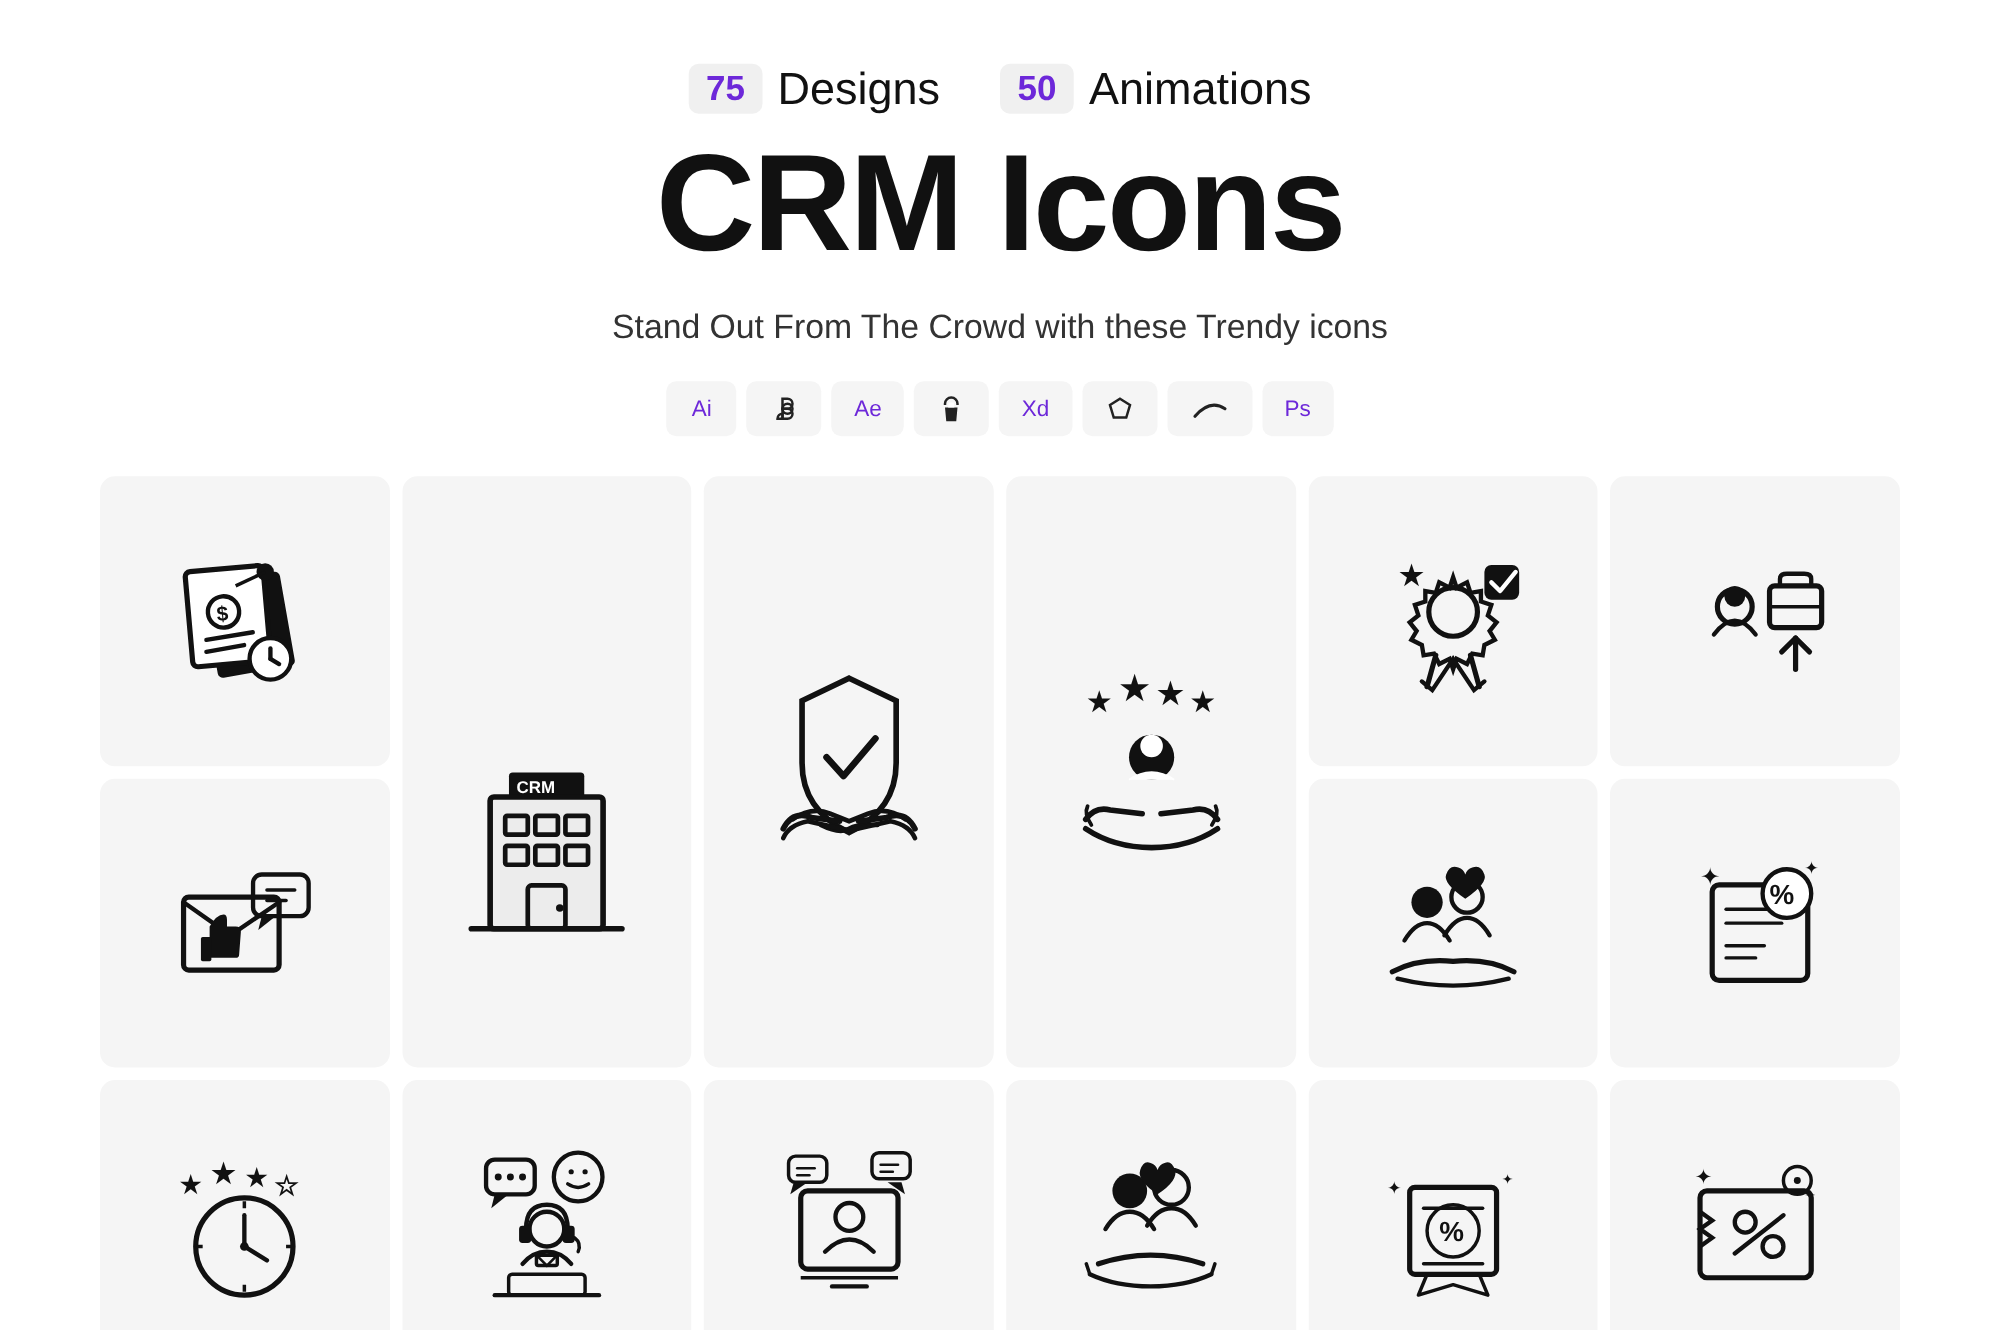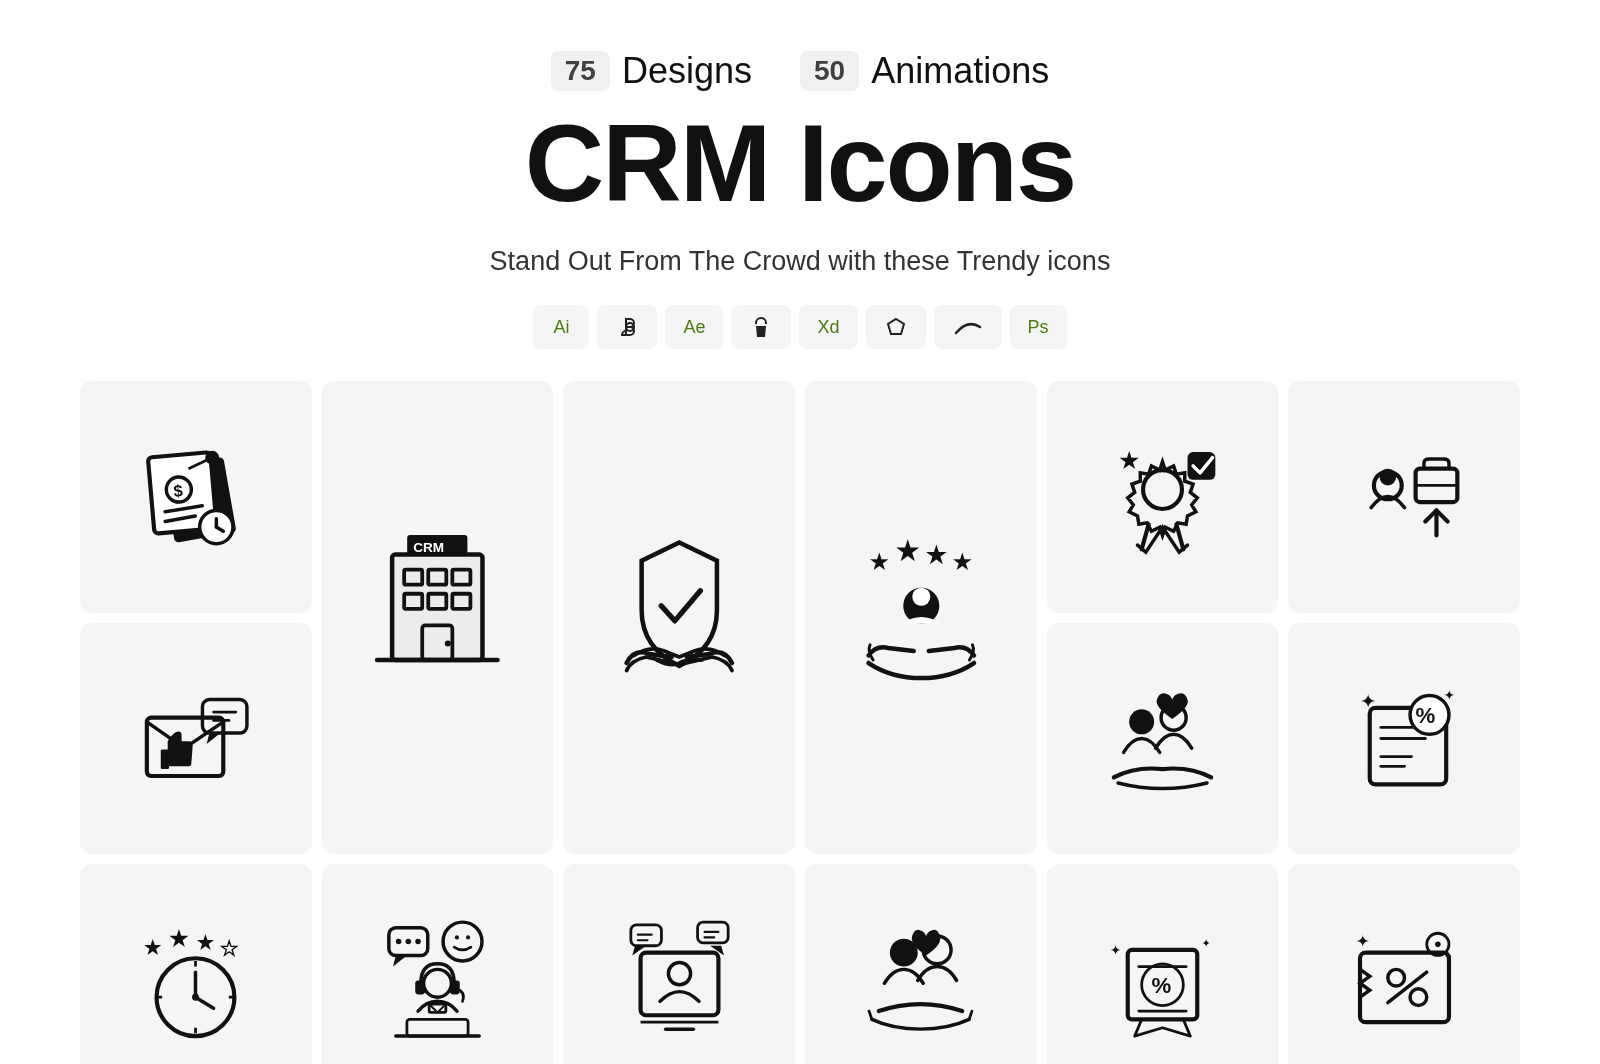--- a/index.html
+++ b/index.html
@@ -27,21 +27,21 @@
       align-items: center;
       gap: 12px;
       margin-bottom: 16px;
     }
     .stat-num {
       background: #f0f0f0;
       border-radius: 8px;
       padding: 4px 14px;
       font-size: 28px;
       font-weight: 800;
-      color: #404040;
+      color: #6d28d9;
     }
     .stat-label {
       font-size: 36px;
       font-weight: 400;
       color: #111;
     }
     .stat-sep { width: 24px; }
 
     
     .main-title {
@@ -66,21 +66,21 @@
       display: flex;
       align-items: center;
       gap: 8px;
       margin-bottom: 32px;
     }
     .format-badge {
       background: #f5f5f5;
       border-radius: 8px;
       padding: 6px 18px;
       font-size: 18px;
-      color: #4d7c0f;
+      color: #6d28d9;
       font-weight: 500;
       display: flex;
       align-items: center;
       justify-content: center;
       min-width: 56px;
       height: 44px;
     }
 
     
     .icons-grid {
@@ -103,21 +103,21 @@
       position: relative;
     }
 
     .icon-cell svg {
       width: 60%;
       height: 60%;
     }
 
     
     .cell-col1-r1 { grid-column: 1; grid-row: 1; }
-    .cell-col2-r1 { grid-column: 2; grid-row: 1 / 3; aspect-ratio: auto; }
+    .cell-col2-r1 { grid-column: 2; grid-row: 1 / 3; aspect-ratio: auto; align-items: flex-end; }
     .cell-col3-r1 { grid-column: 3; grid-row: 1 / 3; aspect-ratio: auto; }
     .cell-col4-r1 { grid-column: 4; grid-row: 1 / 3; aspect-ratio: auto; }
     .cell-col5-r1 { grid-column: 5; grid-row: 1; }
     .cell-col6-r1 { grid-column: 6; grid-row: 1; }
 
     .cell-col1-r2 { grid-column: 1; grid-row: 2; }
     .cell-col5-r2 { grid-column: 5; grid-row: 2; }
     .cell-col6-r2 { grid-column: 6; grid-row: 2; }
 
     .cell-col1-r3 { grid-column: 1; grid-row: 3; }

